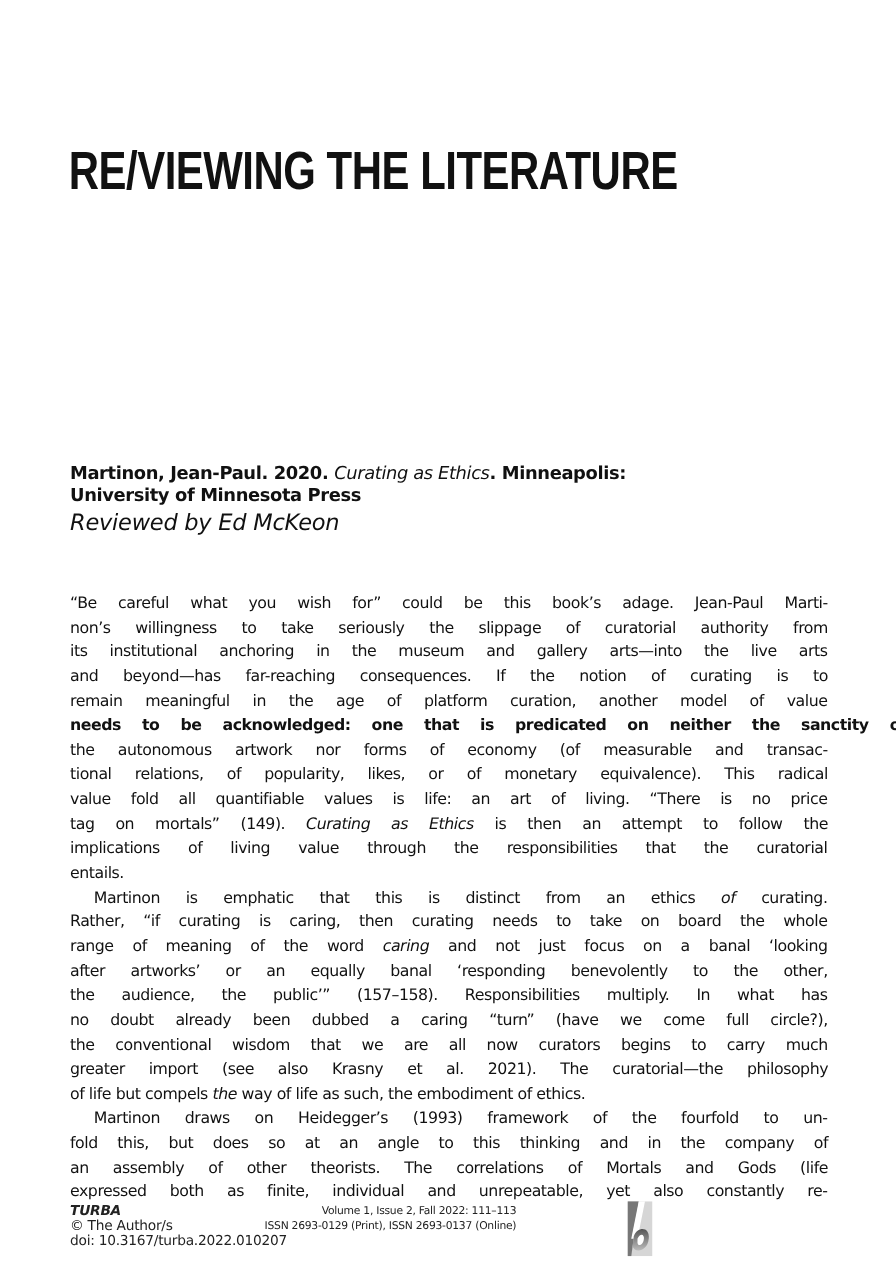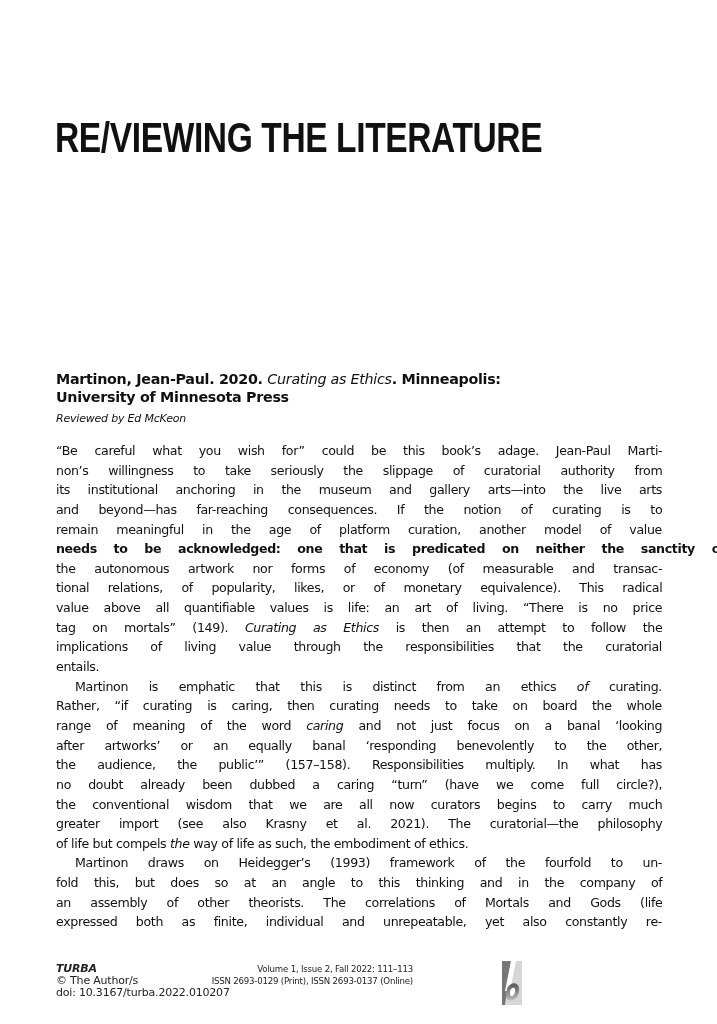--- a/index.html
+++ b/index.html
@@ -15,24 +15,24 @@
     .citation {
       position: absolute; left: 56px; top: 370px; width: 620px;
       font-family: "DejaVu Sans", sans-serif; font-weight: bold;
       font-size: 14.3px; line-height: 18px; color: #111;
       letter-spacing: -0.3px;
     }
     .citation .book-title { font-style: italic; font-weight: normal; }
     .reviewer {
       position: absolute; left: 56px; top: 410px;
       font-family: "DejaVu Sans", sans-serif; font-style: italic;
-      font-size: 11px; line-height: 18px; color: #111; letter-spacing: -0.2px;
+      font-size: 18px; line-height: 18px; color: #111; letter-spacing: -0.2px;
     }
     .body-text {
-      position: absolute; left: 56px; top: 441px; width: 606px;
+      position: absolute; left: 56px; top: 472px; width: 606px;
       font-family: "DejaVu Sans", sans-serif; font-size: 12.6px;
       line-height: 19.65px; color: #111; letter-spacing: -0.35px;
     }
     .body-text .line { display: block; text-align: justify; text-align-last: justify; white-space: nowrap; height: 19.65px; }
     .body-text .line.last { text-align-last: left; }
     .body-text .line.indent { text-indent: 19px; }
     .body-text em { font-style: italic; }
     .footer-left {
       position: absolute; left: 56px; top: 963px;
       font-family: "DejaVu Sans", sans-serif; font-size: 11px; line-height: 12px; color: #222;
@@ -62,21 +62,21 @@
 
   <div class="body-text" id="body-text">
       <span class="line" style="text-align: left; display: block; width: auto; word-spacing: 13.3333px;">“Be careful what you wish for” could be this book’s adage. Jean-Paul Marti-</span>
       <span class="line" style="text-align: left; display: block; width: auto; word-spacing: 16.1px;">non’s willingness to take seriously the slippage of curatorial authority from</span>
       <span class="line" style="text-align: left; display: block; width: auto; word-spacing: 14px;">its institutional anchoring in the museum and gallery arts—into the live arts</span>
       <span class="line" style="text-align: left; display: block; width: auto; word-spacing: 16.1px;">and beyond—has far-reaching consequences. If the notion of curating is to</span>
       <span class="line" style="text-align: left; display: block; width: auto; word-spacing: 14.5455px;">remain meaningful in the age of platform curation, another model of value</span>
       <span class="line" style="text-align: left; display: block; width: auto; word-spacing: 12.75px; font-weight: bold;">needs to be acknowledged: one that is predicated on neither the sanctity of</span>
       <span class="line" style="text-align: left; display: block; width: auto; word-spacing: 15px;">the autonomous artwork nor forms of economy (of measurable and transac-</span>
       <span class="line" style="text-align: left; display: block; width: auto; word-spacing: 14.9px;">tional relations, of popularity, likes, or of monetary equivalence). This radical</span>
-      <span class="line" style="text-align: left; display: block; width: auto; word-spacing: 11.2857px;">value above all quantifiable values is life: an art of living. “There is no price</span>
+      <span class="line" style="text-align: left; display: block; width: auto; word-spacing: 11.2857px;">value fold all quantifiable values is life: an art of living. “There is no price</span>
       <span class="line" style="text-align: left; display: block; width: auto; word-spacing: 13.0769px;">tag on mortals” (149). <em>Curating as Ethics</em> is then an attempt to follow the</span>
       <span class="line" style="text-align: left; display: block; width: auto; word-spacing: 18.7778px;">implications of living value through the responsibilities that the curatorial</span>
       <span class="line last">entails.</span>
       <span class="line indent" style="text-align: left; display: block; width: auto; word-spacing: 16.9091px;">Martinon is emphatic that this is distinct from an ethics <em>of</em> curating.</span>
       <span class="line" style="text-align: left; display: block; width: auto; word-spacing: 11.2308px;">Rather, “if curating is caring, then curating needs to take on board the whole</span>
       <span class="line" style="text-align: left; display: block; width: auto; word-spacing: 11.4286px;">range of meaning of the word <em>caring</em> and not just focus on a banal ‘looking</span>
       <span class="line" style="text-align: left; display: block; width: auto; word-spacing: 16.7px;">after artworks’ or an equally banal ‘responding benevolently to the other,</span>
       <span class="line" style="text-align: left; display: block; width: auto; word-spacing: 17.8889px;">the audience, the public’” (157–158). Responsibilities multiply. In what has</span>
       <span class="line" style="text-align: left; display: block; width: auto; word-spacing: 13.5833px;">no doubt already been dubbed a caring “turn” (have we come full circle?),</span>
       <span class="line" style="text-align: left; display: block; width: auto; word-spacing: 12.9167px;">the conventional wisdom that we are all now curators begins to carry much</span>

